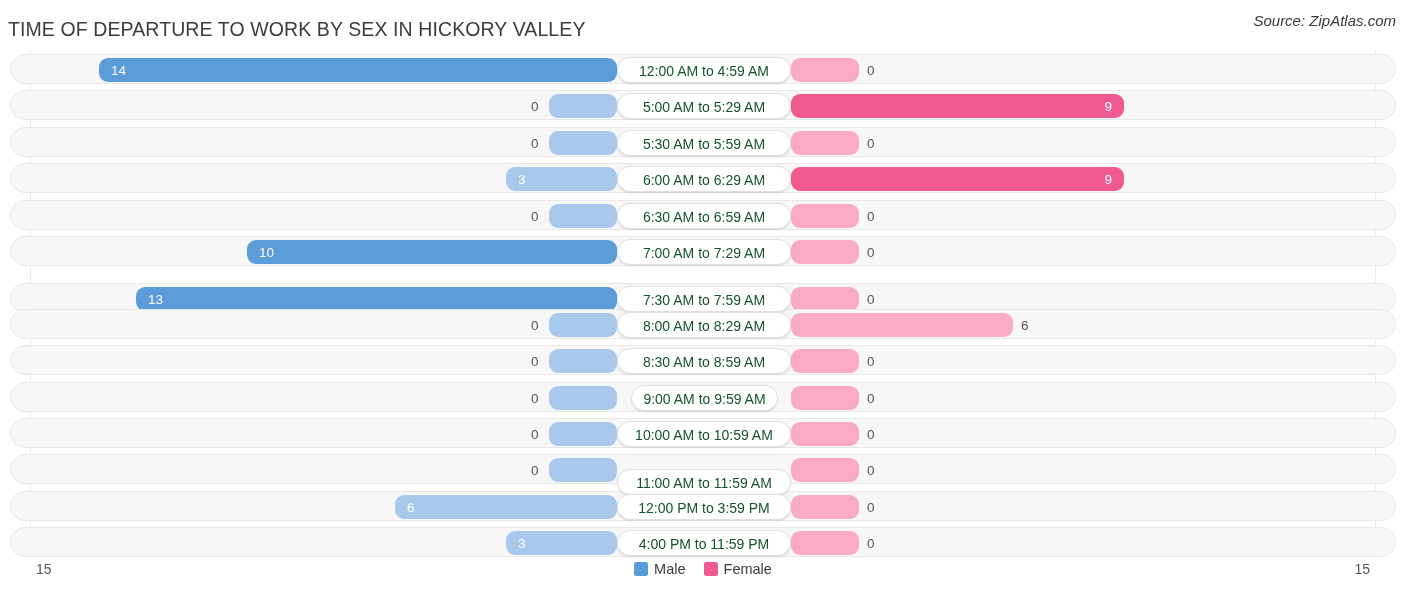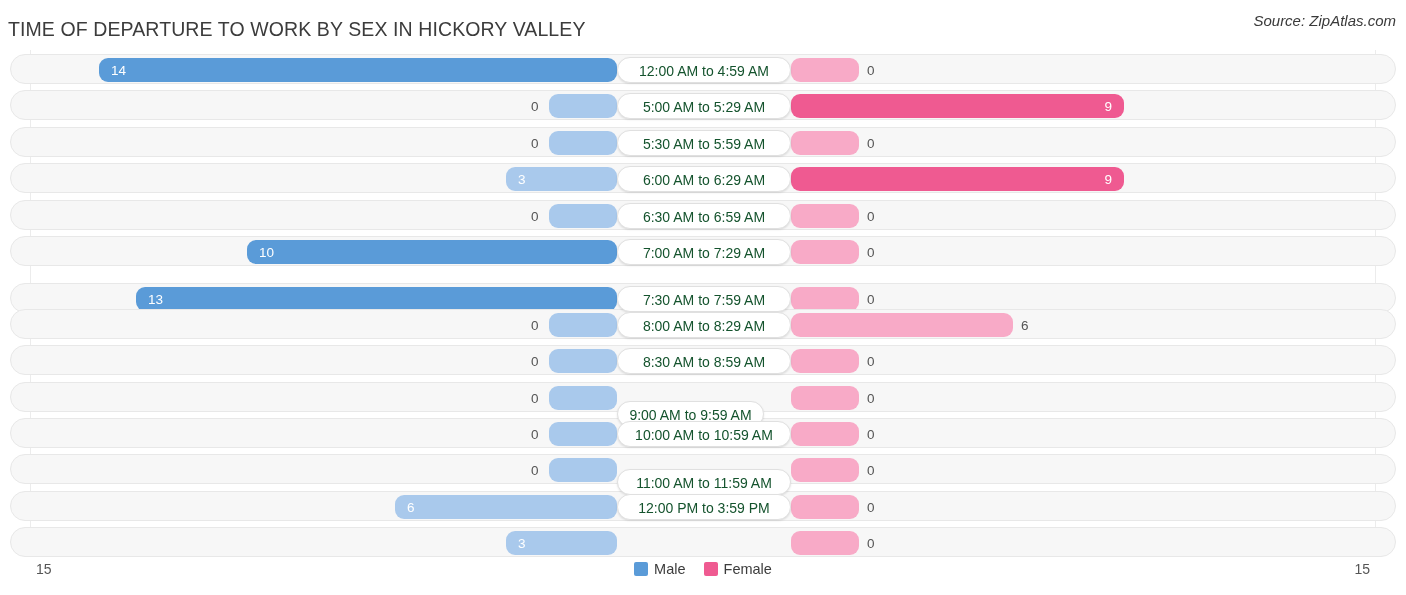--- a/index.html
+++ b/index.html
@@ -254,21 +254,21 @@
       <div class="out-value" style="left: 520px; top: 15px;">0</div>
       <div class="bar female lo" style="left: 780px; width: 68px;"></div>
       <div class="out-value" style="left: 856px; top: 15px;">0</div>
       <div class="center-label" style="left: 606px; width: 174px;">8:30 AM to 8:59 AM</div>
     </div>
     <div class="row" style="top: 331.6px;">
       <div class="bar male lo" style="left: 538px; width: 68px;"></div>
       <div class="out-value" style="left: 520px; top: 15px;">0</div>
       <div class="bar female lo" style="left: 780px; width: 68px;"></div>
       <div class="out-value" style="left: 856px; top: 15px;">0</div>
-      <div class="center-label" style="left: 606px; width: 147px; margin-top: 16px;">9:00 AM to 9:59 AM</div>
+      <div class="center-label" style="left: 620px; width: 147px;">9:00 AM to 9:59 AM</div>
     </div>
     <div class="row" style="top: 368px;">
       <div class="bar male lo" style="left: 538px; width: 68px;"></div>
       <div class="out-value" style="left: 520px; top: 15px;">0</div>
       <div class="bar female lo" style="left: 780px; width: 68px;"></div>
       <div class="out-value" style="left: 856px; top: 15px;">0</div>
       <div class="center-label" style="left: 606px; width: 174px;">10:00 AM to 10:59 AM</div>
     </div>
     <div class="row" style="top: 404.4px;">
       <div class="bar male lo" style="left: 538px; width: 68px;"></div>
@@ -284,20 +284,21 @@
       <div class="bar female lo" style="left: 780px; width: 68px;"></div>
       <div class="out-value" style="left: 856px; top: 15px;">0</div>
       <div class="center-label" style="left: 606px; width: 174px;">12:00 PM to 3:59 PM</div>
     </div>
     <div class="row" style="top: 477.2px;">
       <div class="bar male lo" style="left: 495px; width: 111px;">
         <div class="bar-value inside-left">3</div>
       </div>
       <div class="bar female lo" style="left: 780px; width: 68px;"></div>
       <div class="out-value" style="left: 856px; top: 15px;">0</div>
+      <div class="center-label" style="left: 606px; width: 174px;">4:00 PM to 11:59 PM</div>
     </div>
   </div>
 
 <div class="footer">
   <div class="axis-left">15</div>
   <div class="axis-right">15</div>
   <div class="legend" id="legend">
       <div class="legend-item">
         <span class="legend-swatch male" style="background: rgb(90, 155, 216);"></span>
         <span class="legend-text">Male</span>

